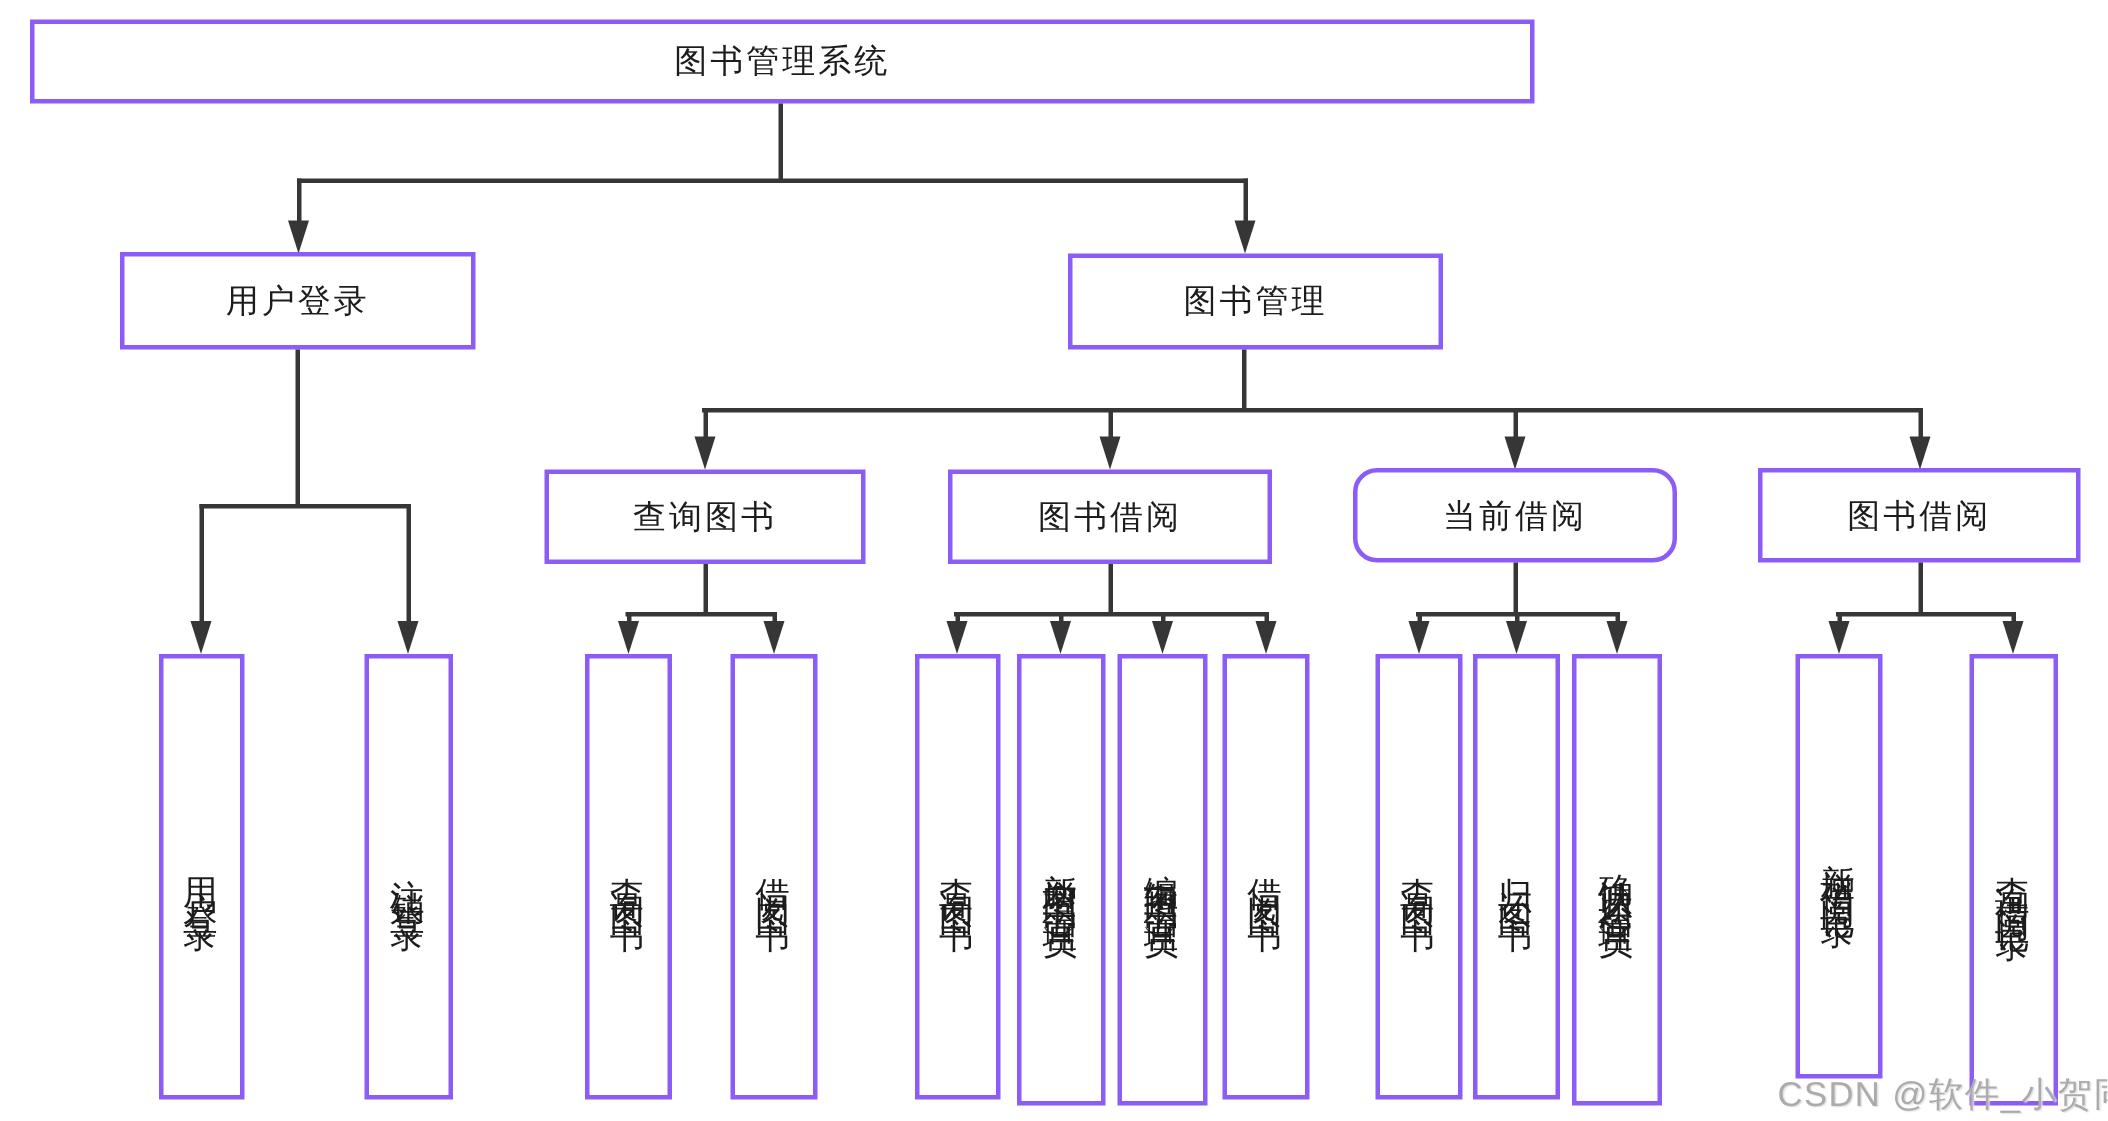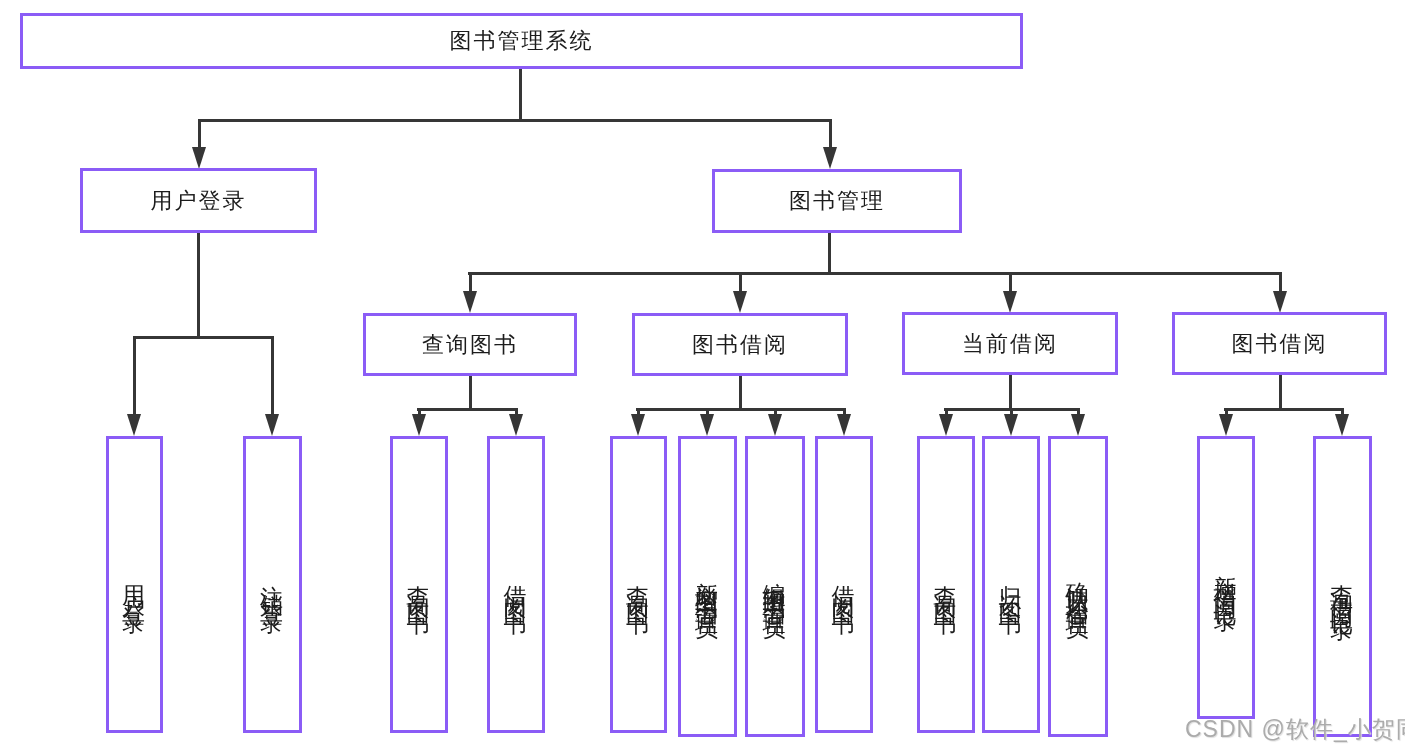--- a/index.html
+++ b/index.html
@@ -68,21 +68,21 @@
   <div class="ah" style="left:1003px;top:291px;"></div>
   <div class="line" style="left:1279px;top:272px;width:3px;height:20px;"></div>
   <div class="ah" style="left:1273px;top:291px;"></div>
 
   <div class="box" style="left:363px;top:313px;width:214px;height:63px;">
     <span class="lbl">查询图书</span>
   </div>
   <div class="box" style="left:632px;top:313px;width:216px;height:63px;">
     <span class="lbl">图书借阅</span>
   </div>
-  <div class="box" style="left:902px;top:312px;width:216px;height:63px;">
+  <div class="box" style="left:902px;top:312px;width:216px;height:63px;border-radius:16px;">
     <span class="lbl">当前借阅</span>
   </div>
   <div class="box" style="left:1172px;top:312px;width:215px;height:63px;">
     <span class="lbl">图书借阅</span>
   </div>
 
   <div class="line" style="left:469px;top:376px;width:3px;height:34px;"></div>
   <div class="line" style="left:417px;top:408px;width:101px;height:3px;"></div>
   <div class="line" style="left:418px;top:408px;width:3px;height:8px;"></div>
   <div class="ah" style="left:412px;top:414px;"></div>

